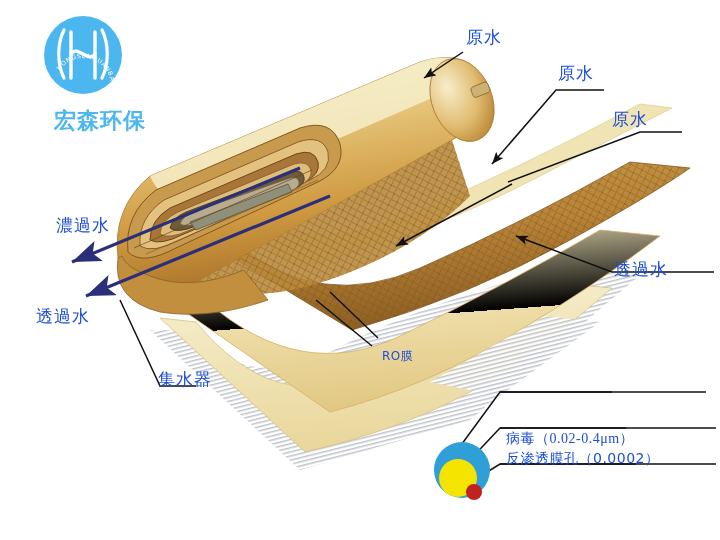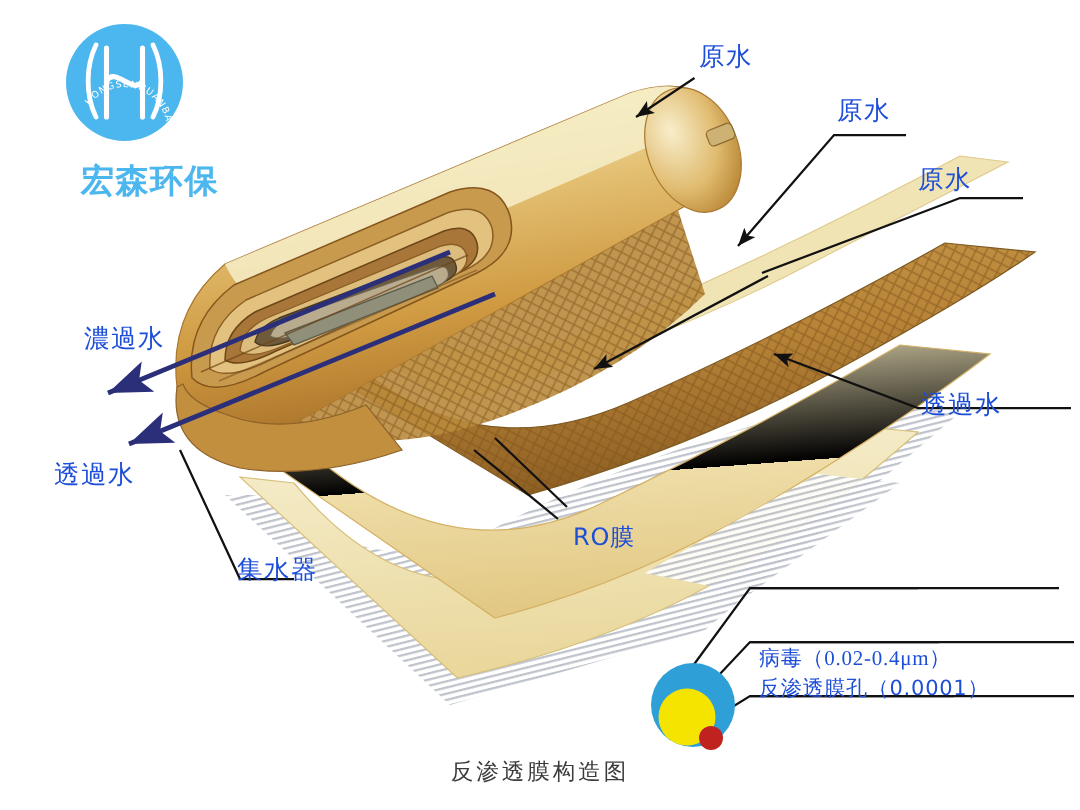--- a/index.html
+++ b/index.html
@@ -9,21 +9,21 @@
     background:#ffffff;
   }
   #stage{position:absolute;left:0;top:0;width:720px;height:540px;}
   .lbl{
     position:absolute;color:#1d4ed8;white-space:nowrap;
     font-family:"DejaVu Sans","Liberation Sans",sans-serif;
     letter-spacing:1px;
   }
   .lbl-cn{font-size:17px;}
   .lbl-legend{font-size:14px;letter-spacing:0.5px;}
-  .lbl-ro{font-size:16px;letter-spacing:0.5px;}
+  .lbl-ro{font-size:12px;letter-spacing:0.5px;}
   .caption{
     position:absolute;left:0;top:505px;width:720px;text-align:center;
     font-size:15px;color:#3b3b3b;letter-spacing:2px;
   }
   
   #logo{position:absolute;left:26px;top:16px;width:120px;height:108px;}
   .logo-disc{
     position:absolute;left:18px;top:0;width:78px;height:78px;border-radius:50%;
     background:#4cb7ef;
   }
@@ -206,16 +206,15 @@
   <div class="lbl lbl-cn" style="left:466px;top:26px;">原水</div>
   <div class="lbl lbl-cn" style="left:558px;top:62px;">原水</div>
   <div class="lbl lbl-cn" style="left:612px;top:108px;">原水</div>
   <div class="lbl lbl-cn" style="left:20px;top:214px;margin-left:36px;">濃過水</div>
   <div class="lbl lbl-cn" style="left:36px;top:305px;">透過水</div>
   <div class="lbl lbl-cn" style="left:132px;top:368px;margin-left:26px;">集水器</div>
   <div class="lbl lbl-cn" style="left:614px;top:258px;">透過水</div>
   <div class="lbl lbl-ro" style="left:382px;top:348px;">RO膜</div>
 
   <div class="lbl lbl-legend" style="left:506px;top:430px;font-family:Liberation Serif, serif;">病毒（0.02-0.4μm）</div>
-  <div class="lbl lbl-legend" style="left:506px;top:450px;">反渗透膜孔（0.0001）</div>
-
-  <div class="caption">反渗透膜构造图</div>
+  <div class="lbl lbl-legend" style="left:506px;top:450px;">反渗透膜孔（0.0002）</div>
+
 </div>
 
 </body></html>

